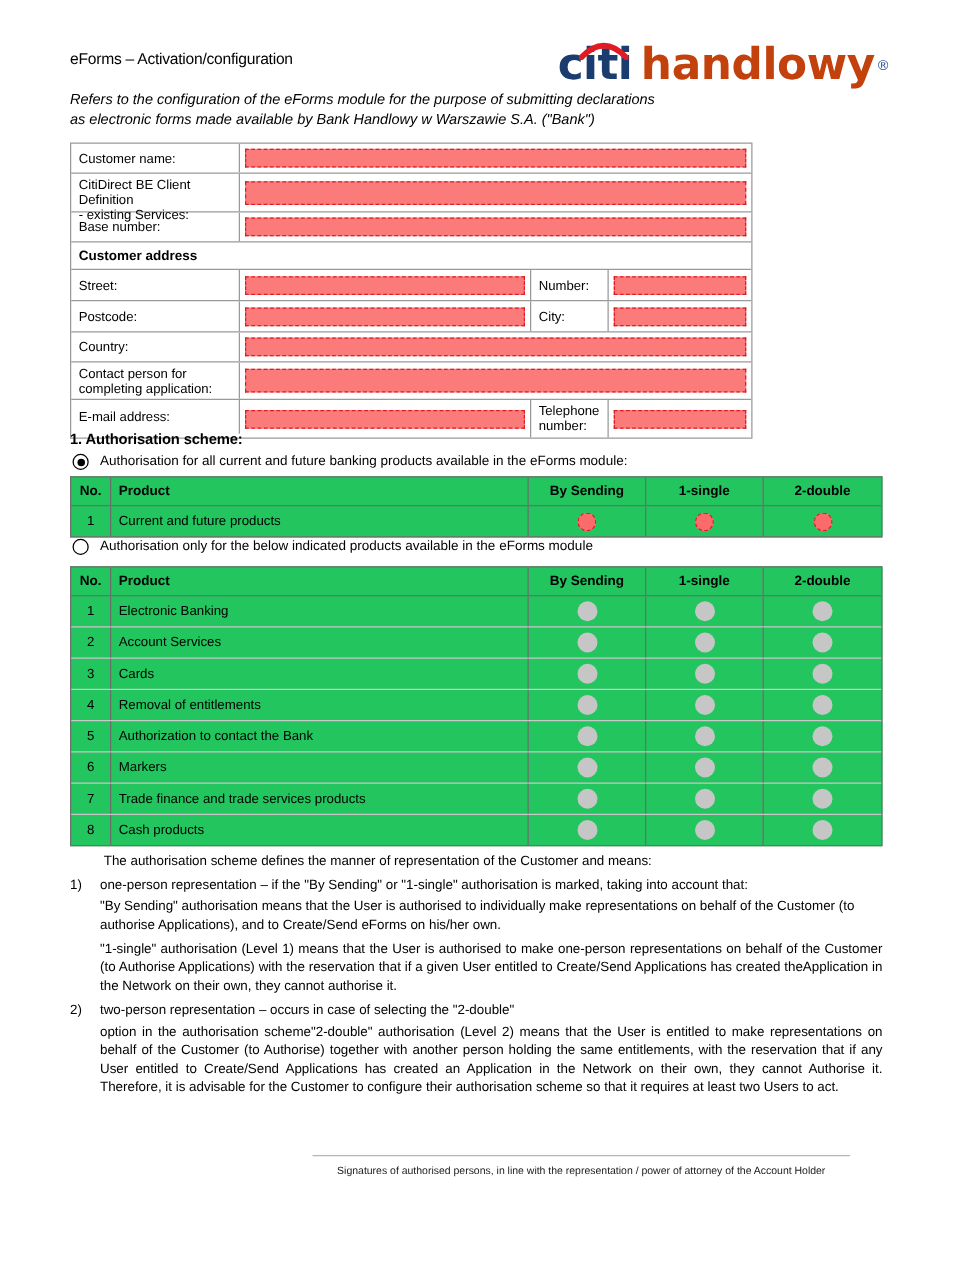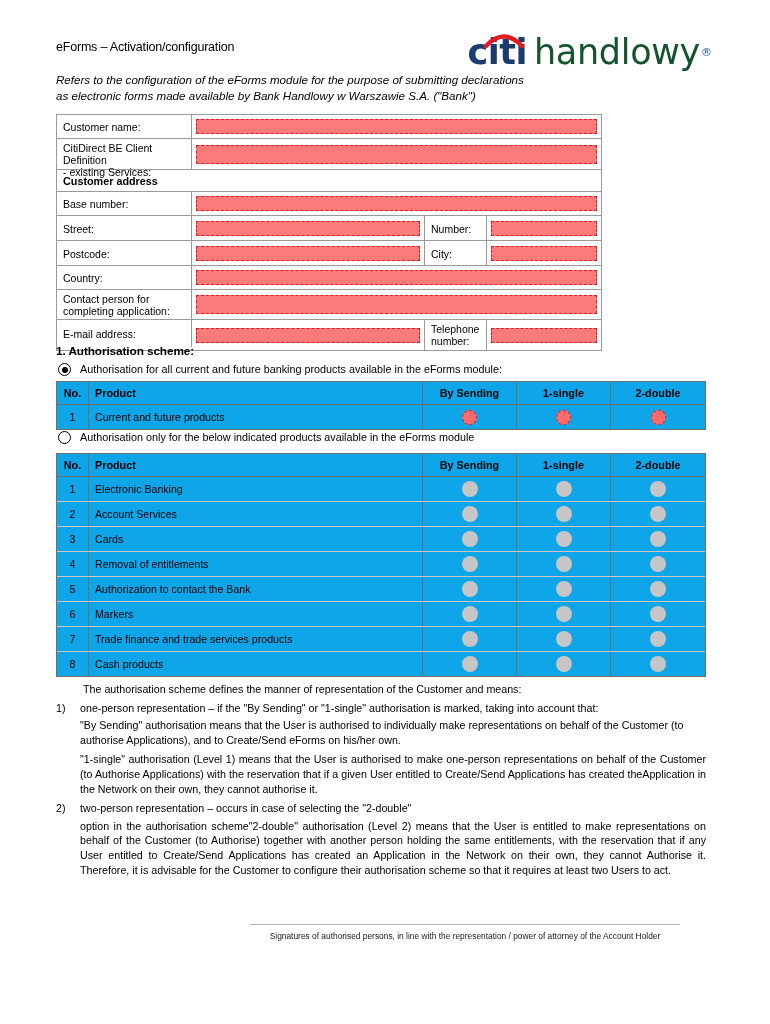--- a/index.html
+++ b/index.html
@@ -43,22 +43,22 @@
     font-family: "DejaVu Sans", sans-serif;
     font-size: 35px;
     font-weight: bold;
     color: #1b3c6e;
     letter-spacing: -0.5px;
     position: relative;
   }
   .logo-hand {
     font-family: "DejaVu Sans", sans-serif;
     font-size: 35px;
-    font-weight: 400;
-    color: #14532d;
+    font-weight: 700;
+    color: #c2410c;
     letter-spacing: -0.3px;
     margin-left: 7px;
   }
   .logo-arc {
     position: absolute;
     left: 17px;
     top: -5px;
     width: 40px;
     height: 18px;
     overflow: hidden;
@@ -174,21 +174,21 @@
     border-radius: 50%;
     background: #000;
   }
   .opt-text { line-height: 13px; white-space: nowrap; }
 
   
   .ptable {
     position: absolute;
     border: 1px solid #6e6e6e;
     box-sizing: border-box;
-    background: #0ea5e9;
+    background: #22c55e;
     font-size: 10.6px;
   }
   .ptable .trow {
     display: flex;
     box-sizing: border-box;
   }
   .ptable .trow.head {
     font-weight: bold;
     border-bottom: 1px solid #6e6e6e;
   }
@@ -307,28 +307,28 @@
           <div>CitiDirect BE Client Definition</div>
           <div>- existing Services:</div>
         </div>
       </div>
       <div class="cell-field">
         <div class="inputbox tall"></div>
       </div>
     </div>
 
     <div class="row">
+      <div class="cell-label" style="width:135px; height:23px;">Base number:</div>
+      <div class="cell-field">
+        <div class="inputbox"></div>
+      </div>
+    </div>
+
+    <div class="row">
       <div class="cell-label bold nobr" style="width:648px; height:21px;">Customer address</div>
-    </div>
-
-    <div class="row">
-      <div class="cell-label" style="width:135px; height:23px;">Base number:</div>
-      <div class="cell-field">
-        <div class="inputbox"></div>
-      </div>
     </div>
 
     <div class="row">
       <div class="cell-label" style="width:135px; height:24px;">Street:</div>
       <div class="cell-field bordered" style="width:233px; flex:none;">
         <div class="inputbox"></div>
       </div>
       <div class="cell-label" style="width:62px;">Number:</div>
       <div class="cell-field">
         <div class="inputbox"></div>

